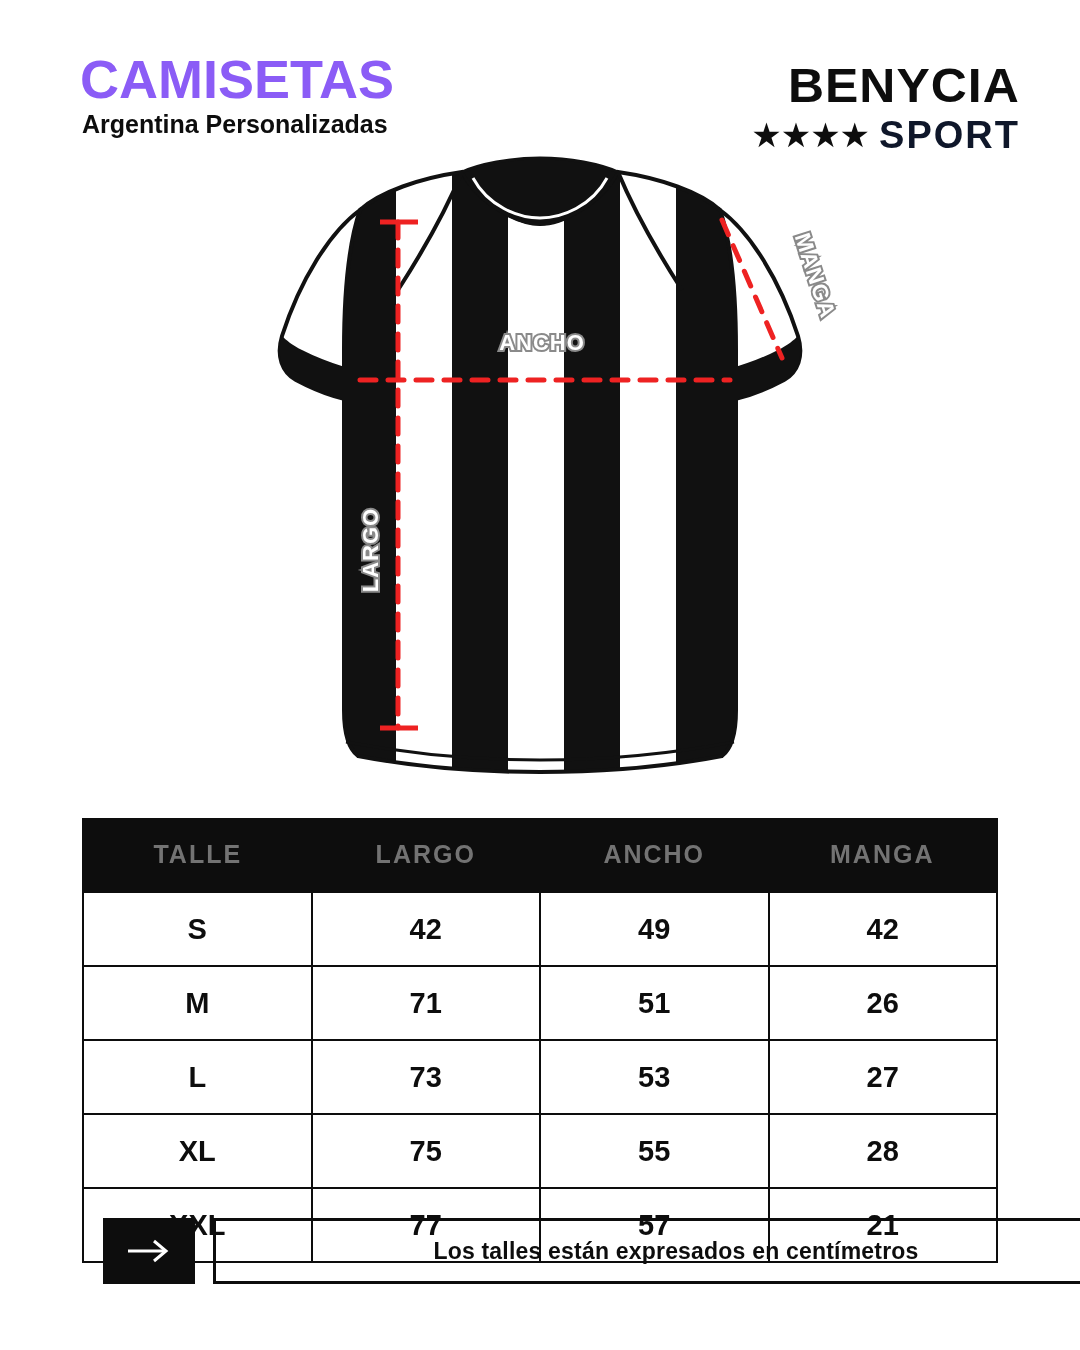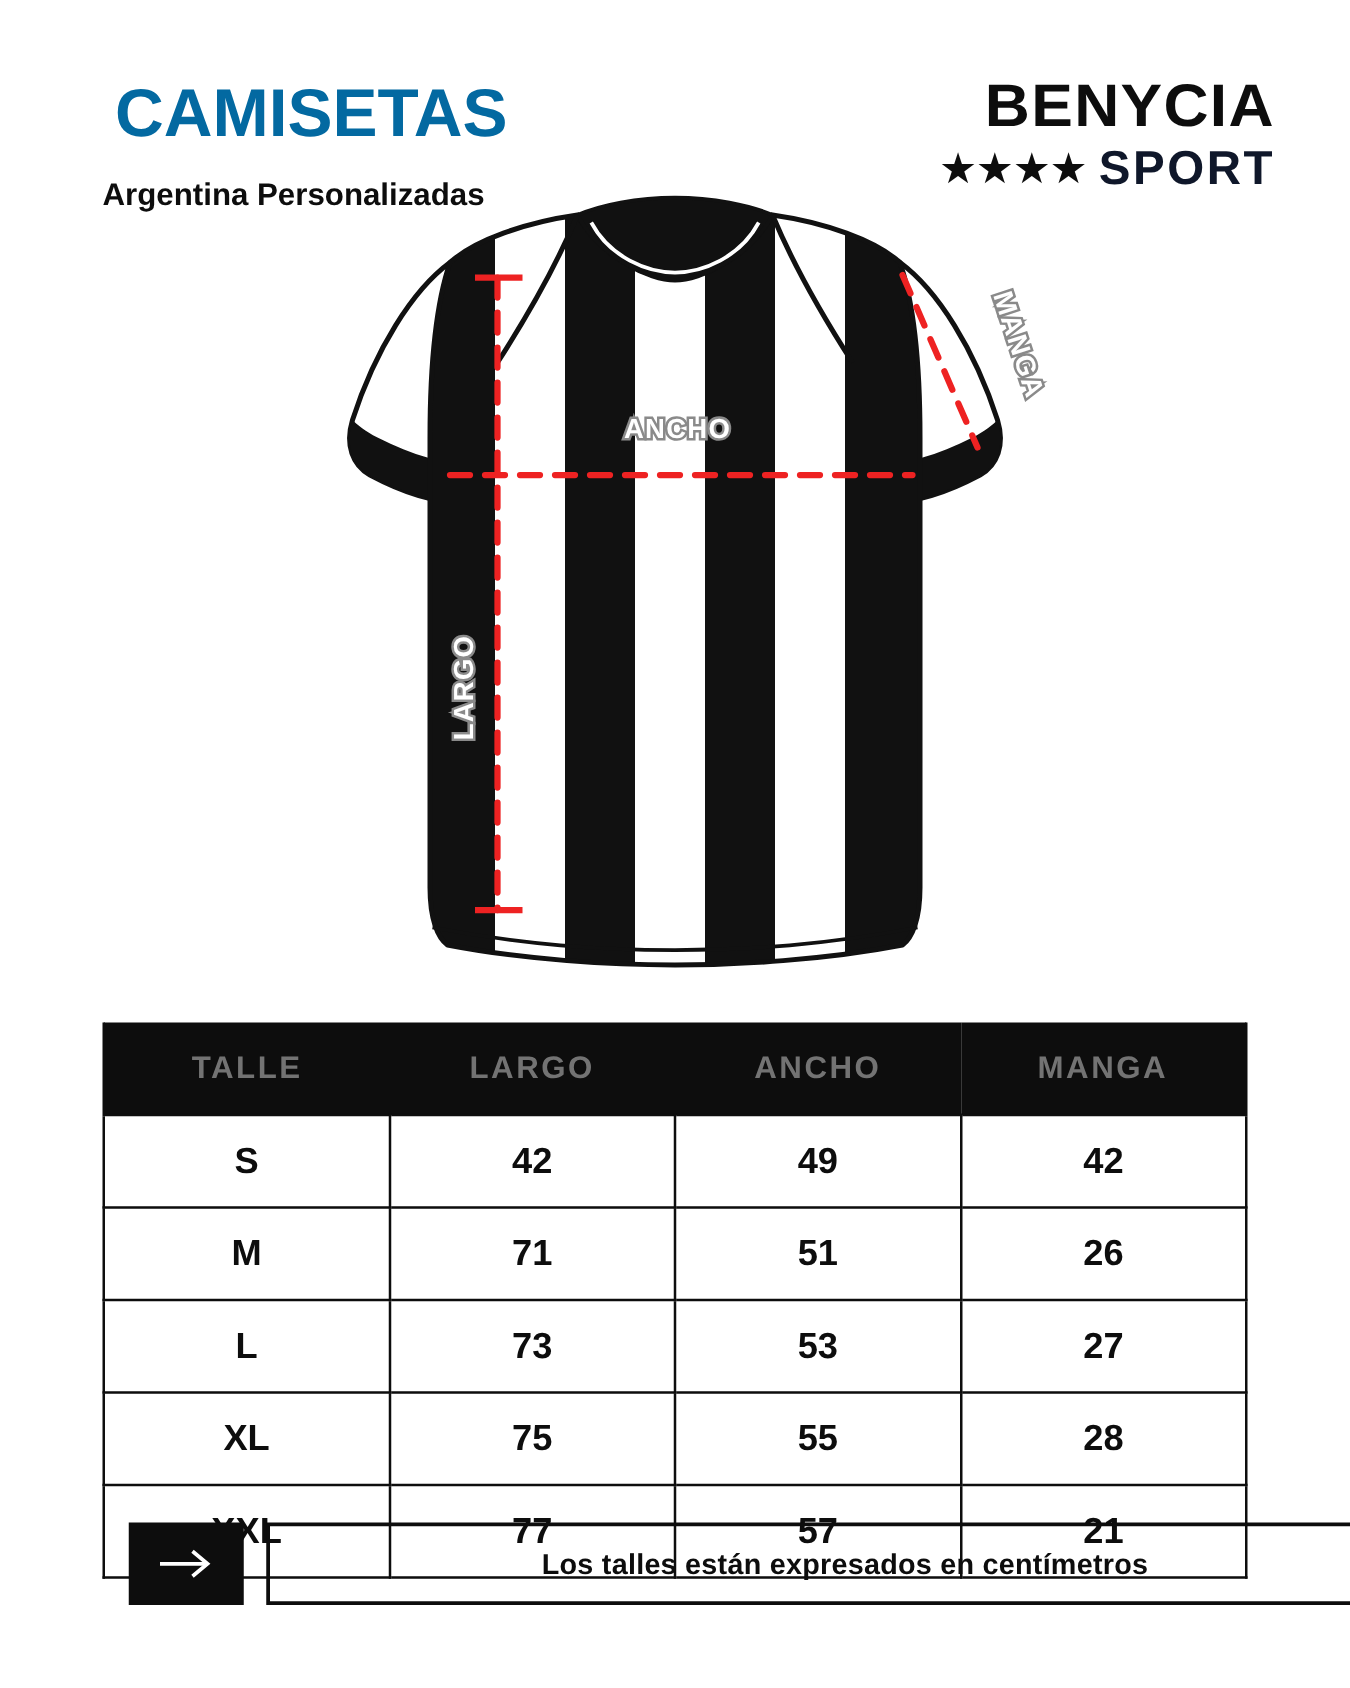--- a/index.html
+++ b/index.html
@@ -33,28 +33,28 @@
   .title-block {
     position: absolute;
     left: 0;
     top: 0;
   }
   .main-title {
     font-size: 54px;
     font-weight: bold;
     letter-spacing: 0px;
     line-height: 1;
-    margin: 12px;
-    color: #0369a1;
+    margin: 0;
+    color: #8b5cf6;
     font-family: "Liberation Sans", sans-serif;
   }
   .sub-title {
     font-size: 25px;
     font-weight: bold;
-    margin: 24px 0 0 2px;
+    margin: 4px 0 0 2px;
     color: #0d0d0d;
   }
 
   .brand {
     position: absolute;
     right: 0;
     top: 10px;
     text-align: right;
   }
   .brand-name {

